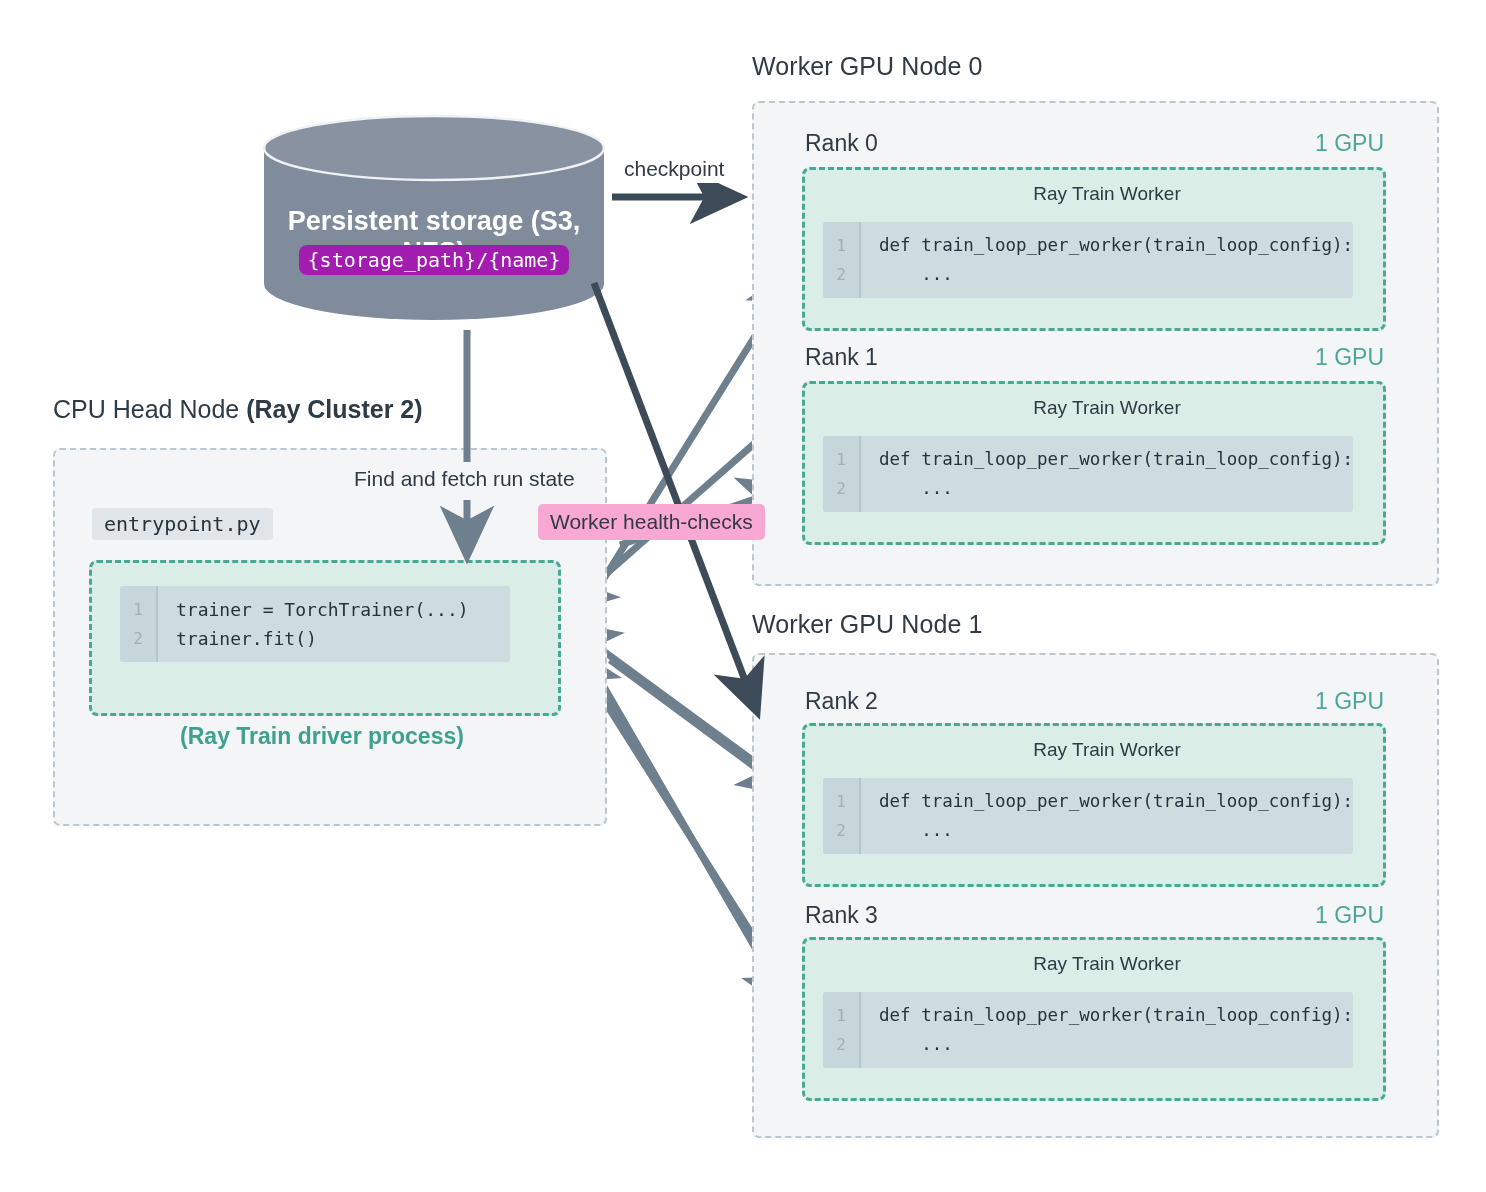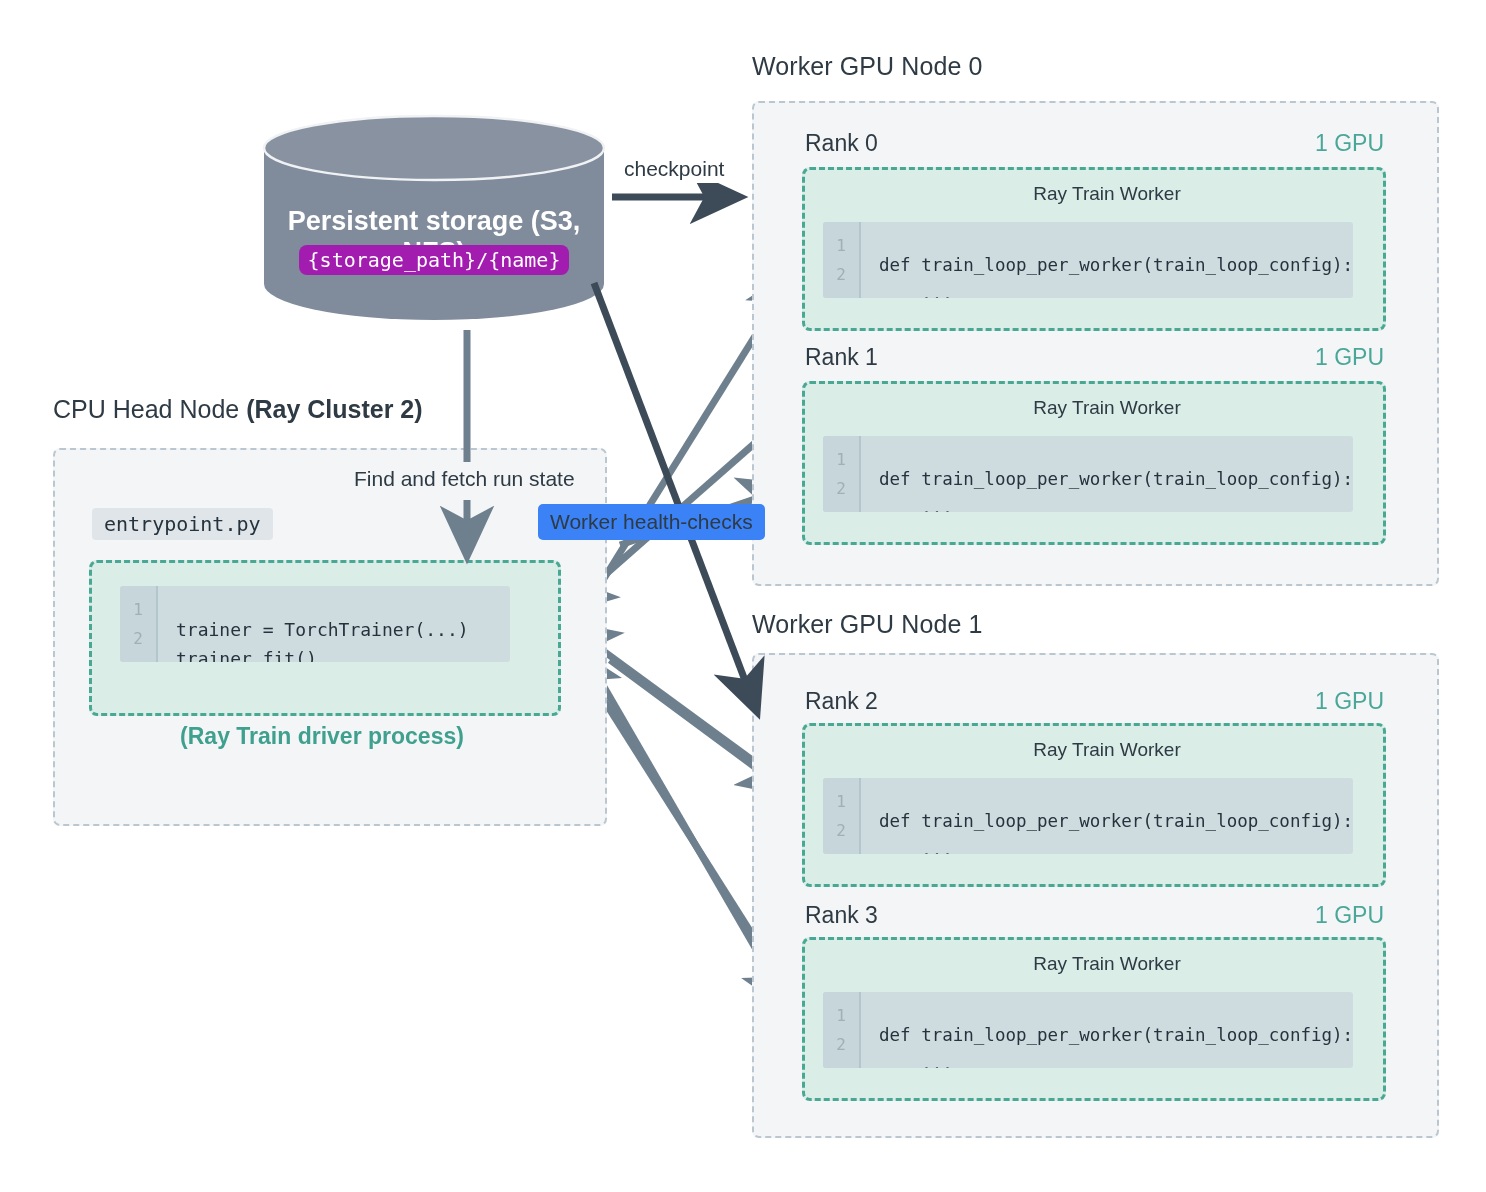--- a/index.html
+++ b/index.html
@@ -97,21 +97,20 @@
   .code .gutter div{
     font-family:"DejaVu Sans Mono", monospace;
     font-size:16px;
     color:#9FB0B6;
     line-height:29px;
   }
   .code .body{
     flex:1 1 auto;
     padding:9px 0 9px 18px;
     box-sizing:border-box;
-    margin-top:20px;
   }
   .code .body div{
     font-family:"DejaVu Sans Mono", monospace;
     font-size:18px;
     color:#27333C;
     line-height:29px;
     white-space:pre;
   }
   .code.small .body div{ font-size:17.5px; }
 
@@ -196,21 +195,21 @@
 
   
   .edge-label{
     position:absolute;
     font-size:21px;
     color:#2E3A44;
     white-space:nowrap;
     z-index:7;
   }
   .edge-label.chip{
-    background:#3b82f6;
+    background:#f9a8d4;
     border-radius:5px;
     padding:6px 12px;
   }
   .edge-label.plain{
     background:#F3F5F6;
     padding:2px 4px;
   }
   .edge-label.onwhite{
     background:#ffffff;
     padding:2px 4px;

